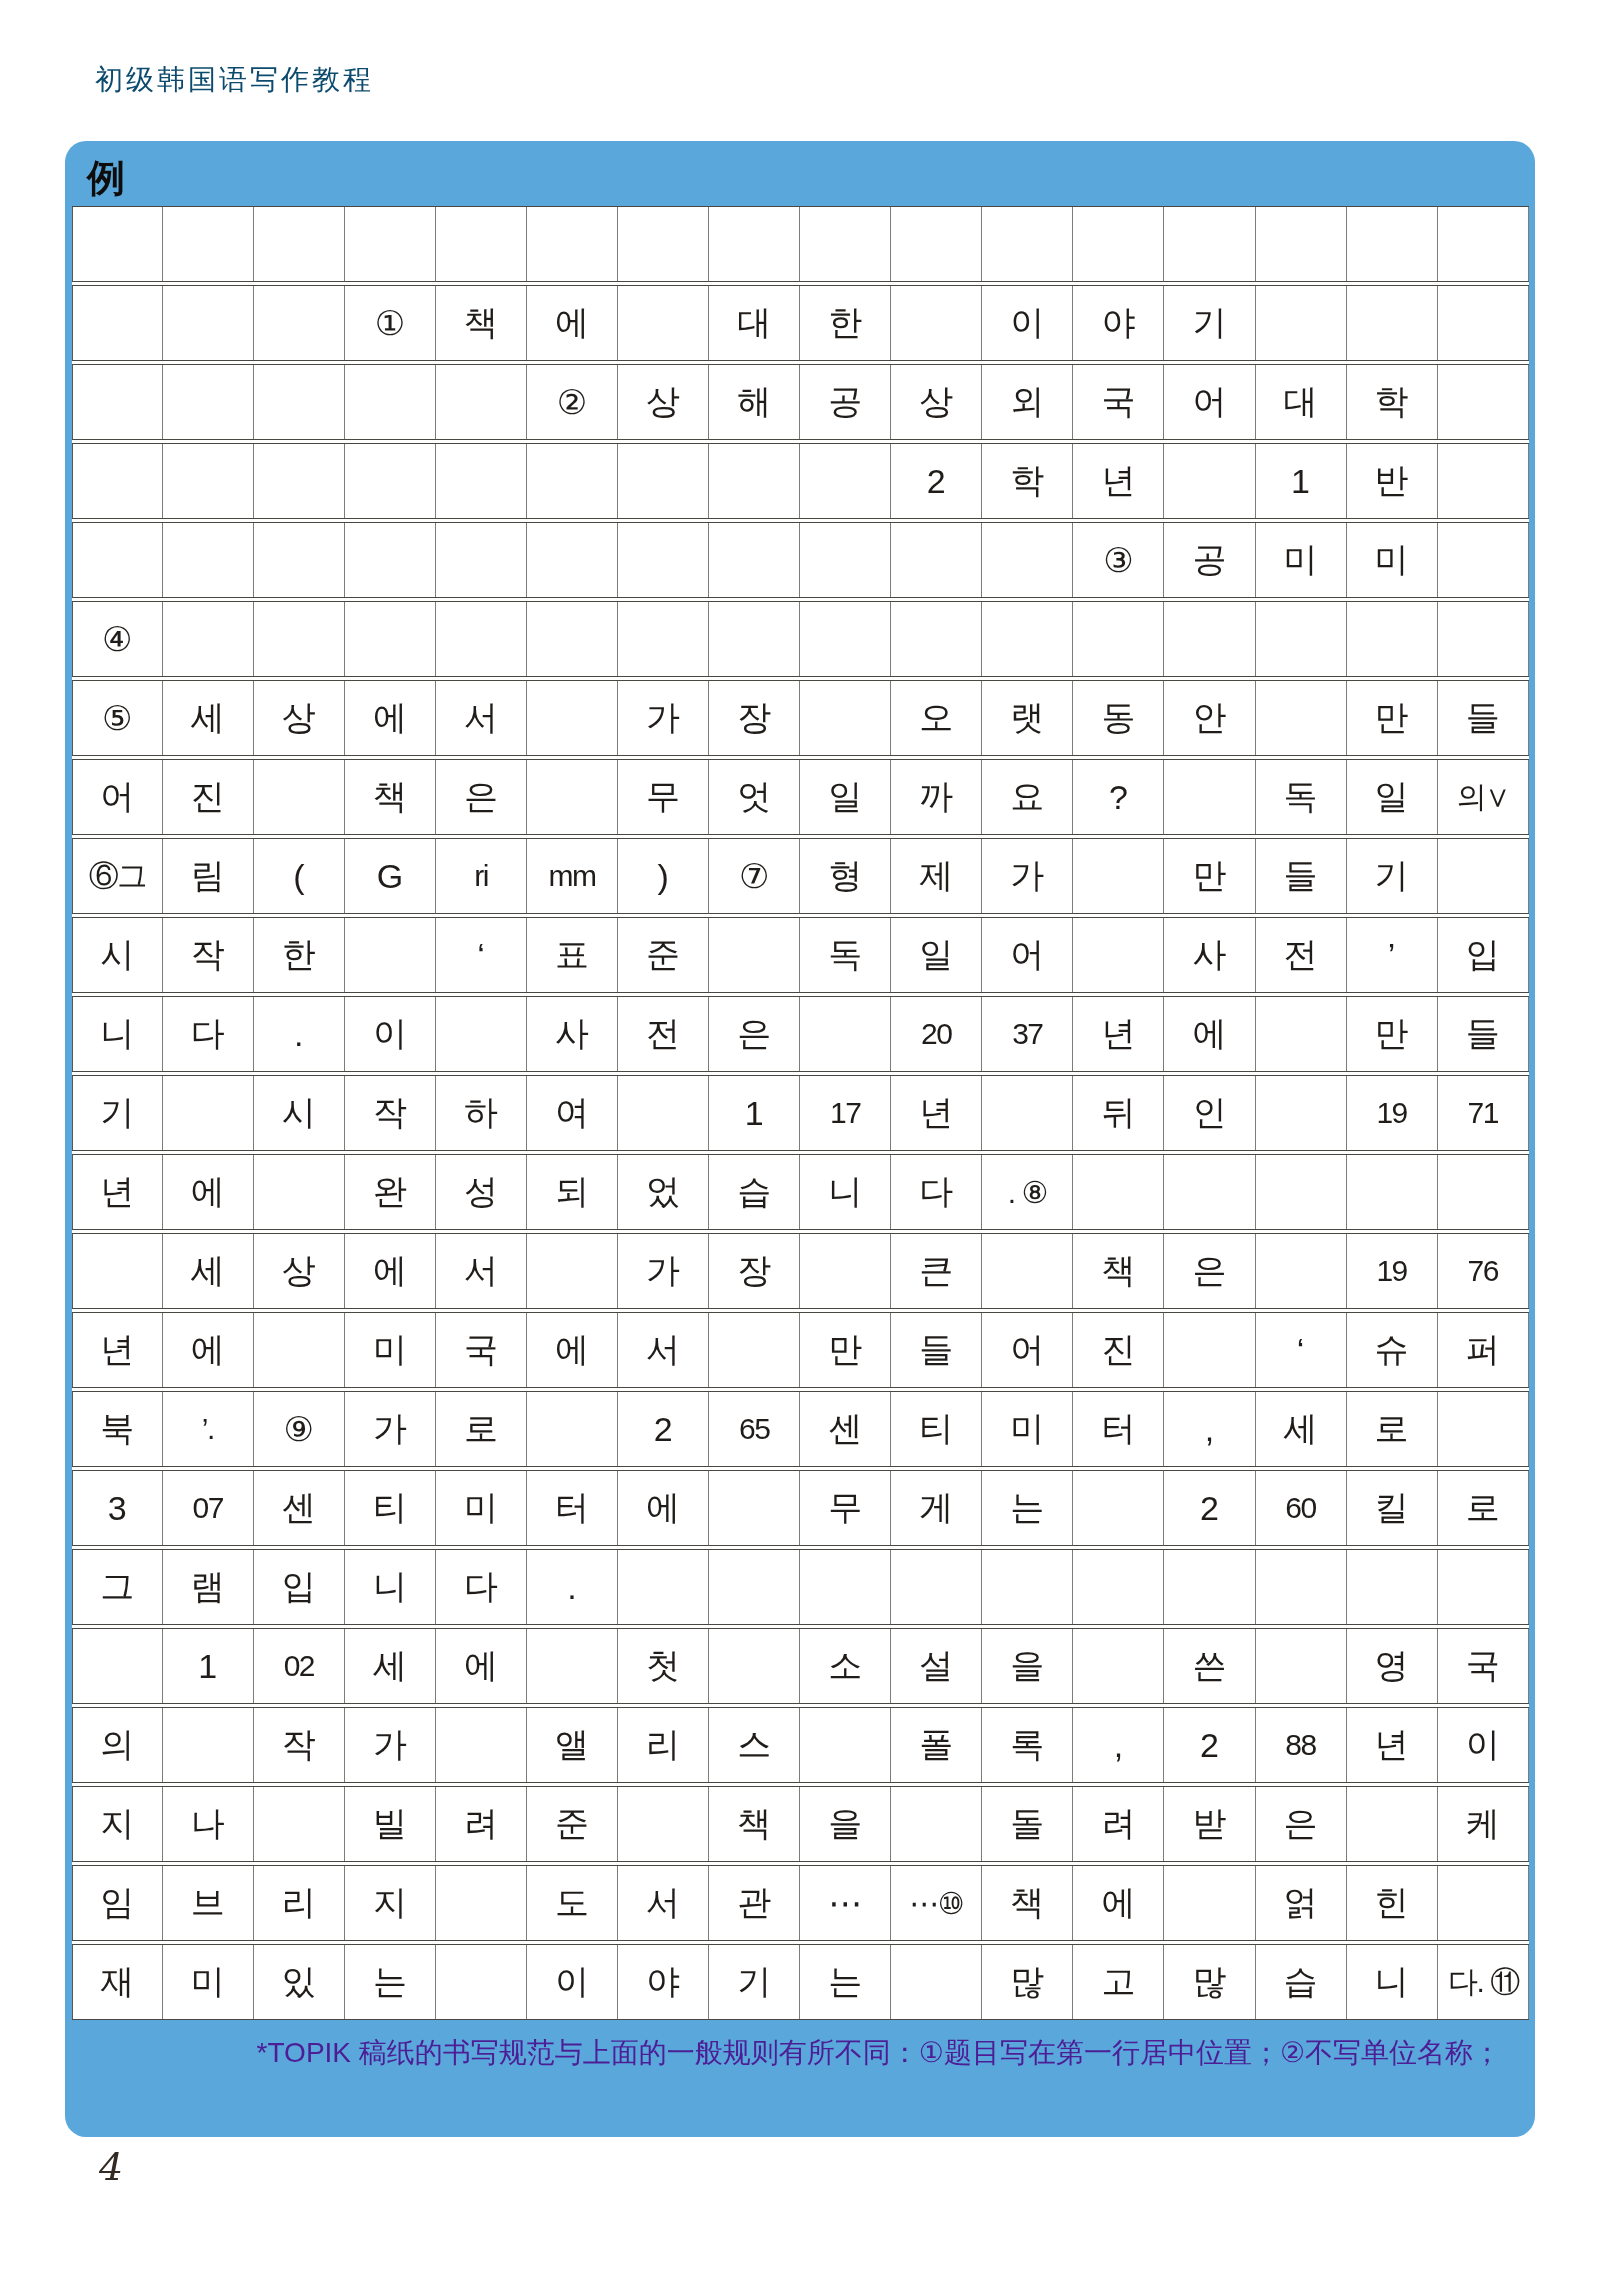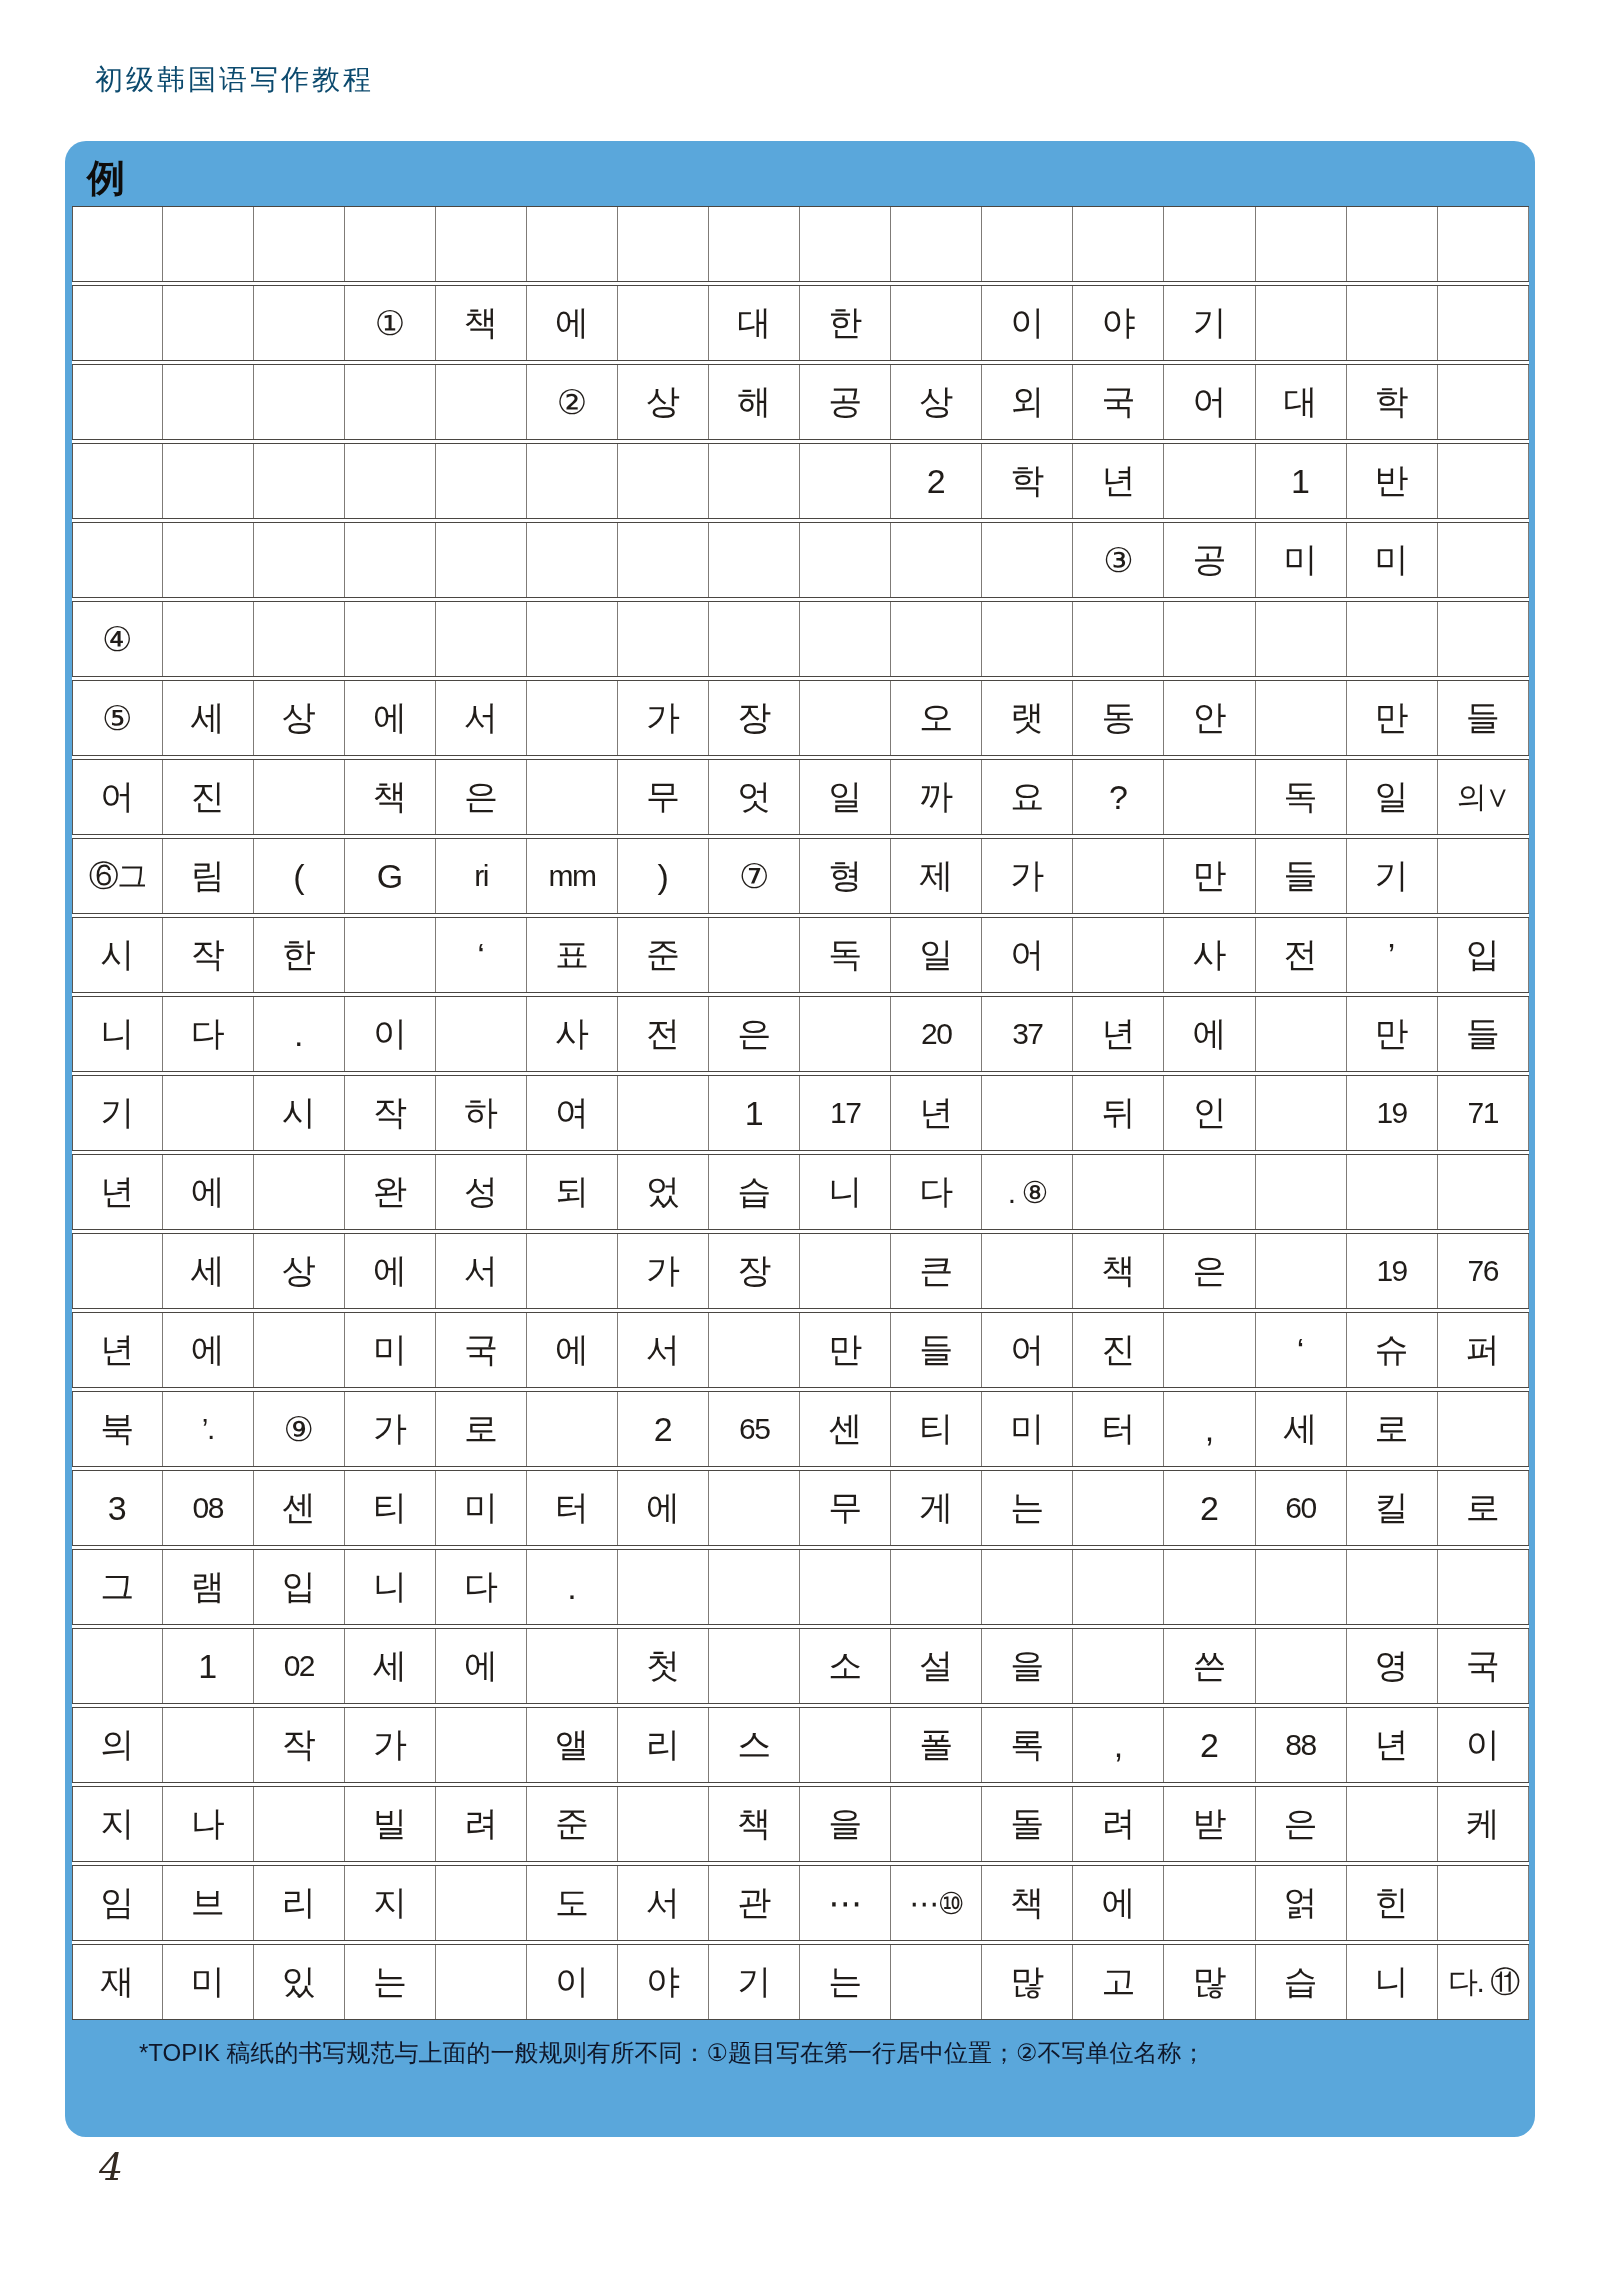--- a/index.html
+++ b/index.html
@@ -34,21 +34,21 @@
     border-right:0.7px solid #7f7b77;
     display:flex;align-items:center;justify-content:center;
     font-size:34px;font-weight:300;color:#201c19;
     overflow:visible;
   }
   .grid-cell:first-child{border-left:0.7px solid #5a5652;}
   .grid-cell.multi{font-size:30px;letter-spacing:-1.5px;white-space:nowrap;}
   .grid-cell.overflowing{justify-content:flex-start;padding-left:10.4px;}
   .footnote{
     position:absolute;left:74px;top:1889px;width:1362px;
-    font-size:24px;line-height:45px;color:#0f172a;font-weight:500;
+    font-size:28px;line-height:45px;color:#4c1d95;font-weight:500;text-align:right;
   }
   .page-number{
     position:absolute;left:99px;top:2145px;
     font-family:"DejaVu Serif","Liberation Serif",serif;
     font-style:italic;font-size:38px;font-weight:300;color:#332a22;
   }
 </style>
 </head>
 <body>
 
@@ -341,21 +341,21 @@
         <div class="grid-cell">티</div>
         <div class="grid-cell">미</div>
         <div class="grid-cell">터</div>
         <div class="grid-cell">,</div>
         <div class="grid-cell">세</div>
         <div class="grid-cell">로</div>
         <div class="grid-cell"></div>
       </div>
       <div class="grid-row">
         <div class="grid-cell">3</div>
-        <div class="grid-cell multi">08</div>
+        <div class="grid-cell multi">07</div>
         <div class="grid-cell">센</div>
         <div class="grid-cell">티</div>
         <div class="grid-cell">미</div>
         <div class="grid-cell">터</div>
         <div class="grid-cell">에</div>
         <div class="grid-cell"></div>
         <div class="grid-cell">무</div>
         <div class="grid-cell">게</div>
         <div class="grid-cell">는</div>
         <div class="grid-cell"></div>

